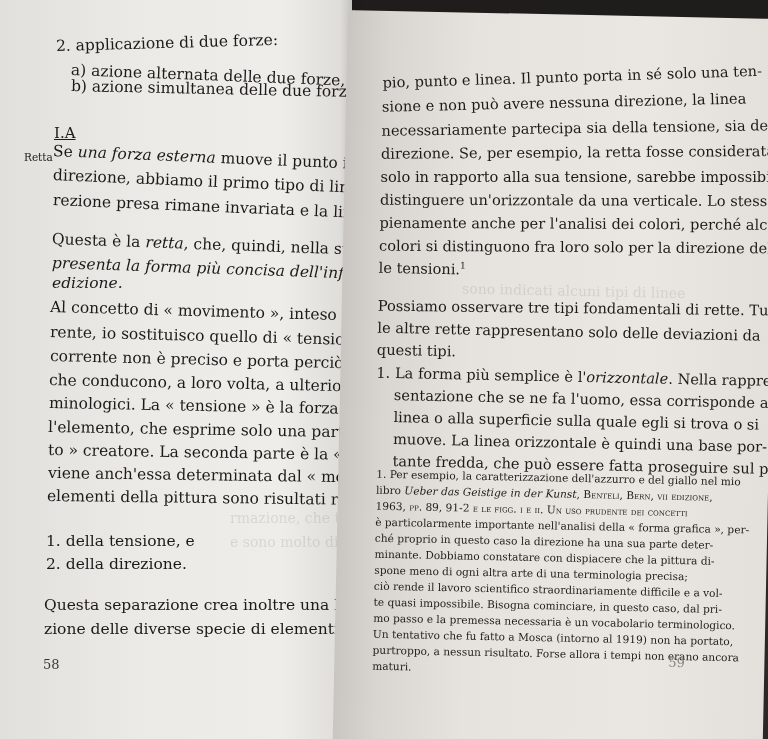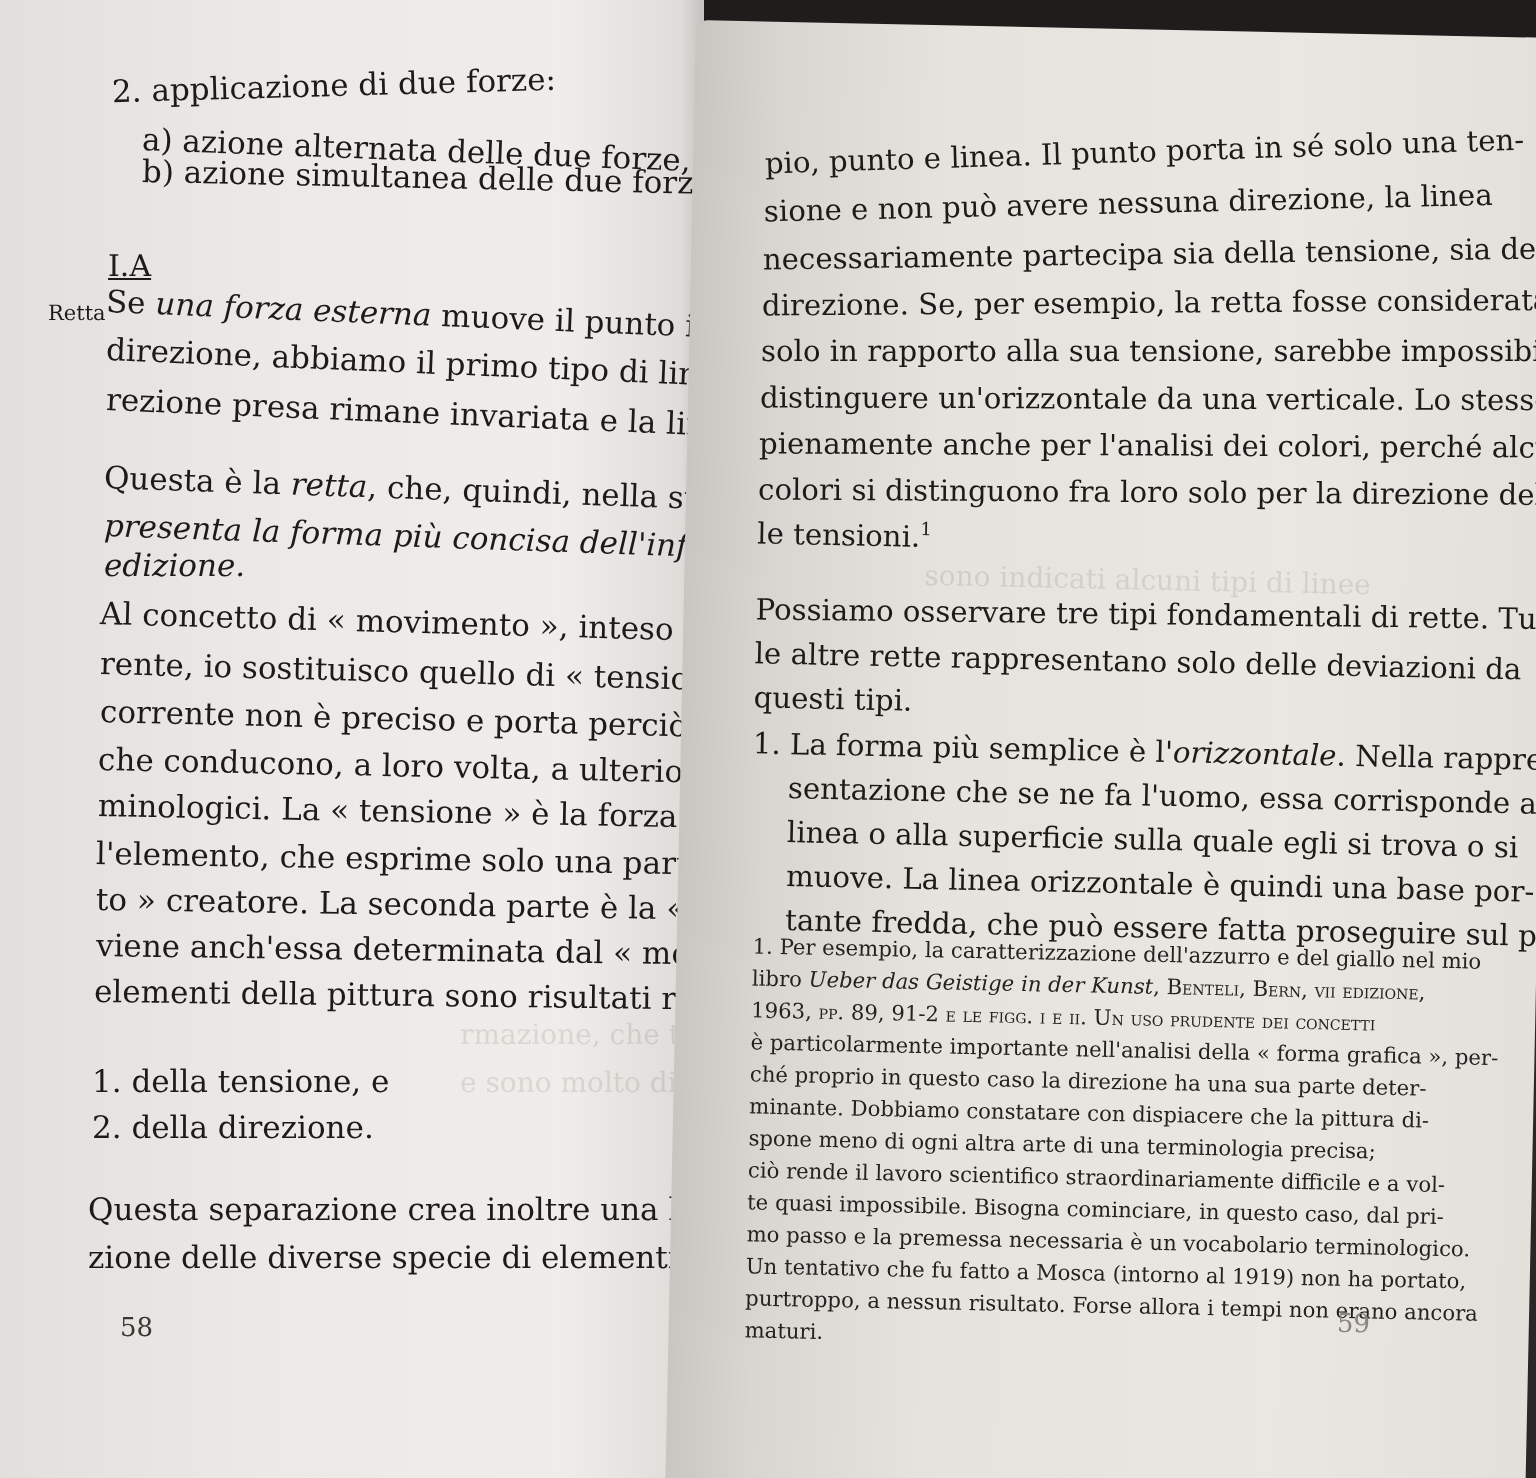--- a/index.html
+++ b/index.html
@@ -82,21 +82,21 @@
 
     <div class="line" style="left:46px;top:534px;">1. della tensione, e</div>
     <div class="line" style="left:46px;top:557px;text-align:center;">2. della direzione.</div>
 
     <div class="bleed" style="left:230px;top:510px;">rmazione, che trasforma</div>
     <div class="bleed" style="left:230px;top:534px;">e sono molto diverse. La div</div>
 
     <div class="line" style="left:44px;top:598px;">Questa separazione crea inoltre una base per la distin-</div>
     <div class="line" style="left:44px;top:622px;">zione delle diverse specie di elementi, come, per esem-</div>
 
-    <div class="pageno" style="left:43px;top:657px;margin-left:17px;">58</div>
+    <div class="pageno" style="left:43px;top:657px;">58</div>
   </div>
 
   <div class="gutter-shadow"></div>
 
   <div class="page-right">
     <div class="r-line" style="left:36px;top:65px;transform:rotate(-3deg);transform-origin:0 50%;">pio, punto e linea. Il punto porta in sé solo una ten-</div>
     <div class="r-line" style="left:36px;top:89px;transform:rotate(-2.5deg);transform-origin:0 50%;">sione e non può avere  nessuna  direzione,  la  linea</div>
     <div class="r-line" style="left:36px;top:113px;transform:rotate(-2deg);transform-origin:0 50%;">necessariamente partecipa sia della tensione, sia della</div>
     <div class="r-line" style="left:36px;top:136px;transform:rotate(-1.6deg);transform-origin:0 50%;">direzione. Se, per esempio, la retta fosse considerata</div>
     <div class="r-line" style="left:36px;top:159px;transform:rotate(-1.2deg);transform-origin:0 50%;">solo in rapporto alla sua tensione, sarebbe impossibile</div>

